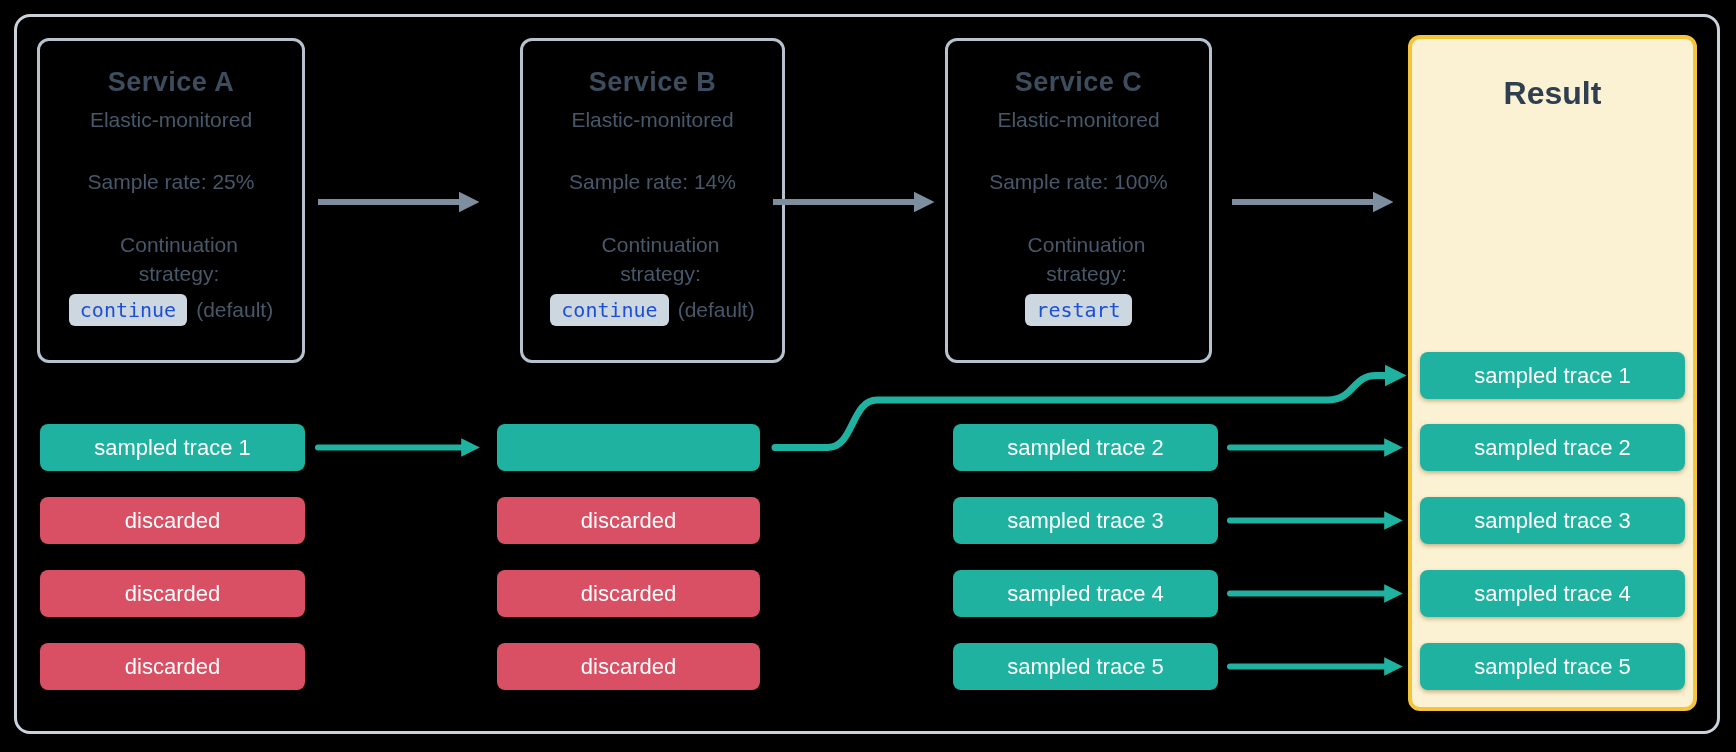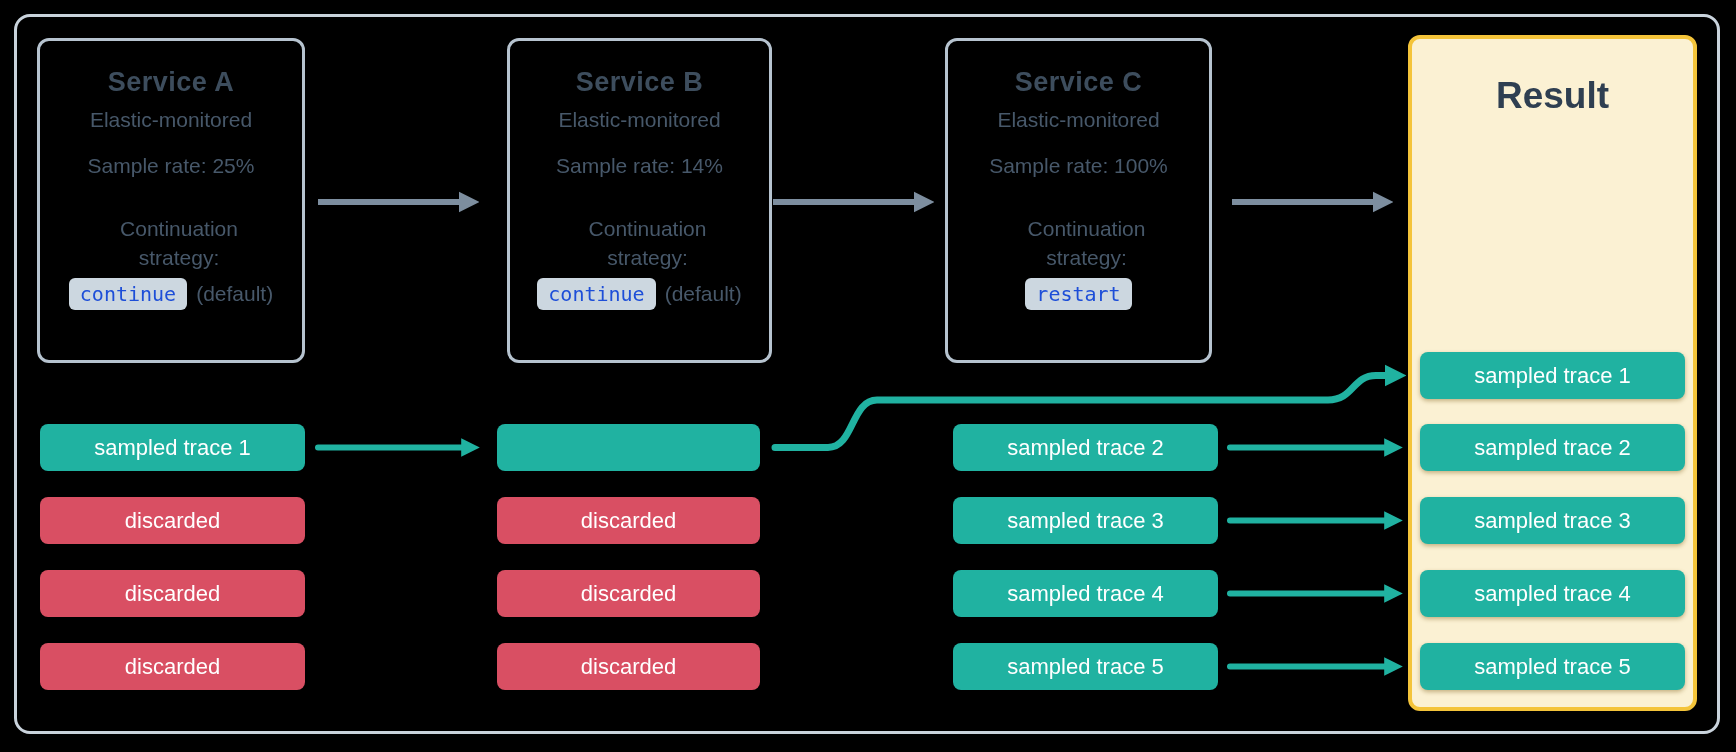--- a/index.html
+++ b/index.html
@@ -11,25 +11,25 @@
     position:absolute;left:14px;top:14px;width:1706px;height:720px;
     border:3px solid #C9D3DC;border-radius:16px;box-sizing:border-box;
   }
   
   .service-box{
     position:absolute;top:38px;height:325px;
     border:3px solid #B6C3CF;border-radius:12px;box-sizing:border-box;
     text-align:center;color:#47586A;
   }
   #svc-a{left:37px;width:268px;}
-  #svc-b{left:507px;width:265px;}
+  #svc-b{left:520px;width:265px;}
   #svc-c{left:945px;width:267px;}
   .svc-title{margin-top:26px;font-size:27px;font-weight:bold;color:#3D4D5D;letter-spacing:.5px;}
   .svc-sub{margin-top:10px;font-size:21px;}
-  .svc-rate{margin-top:22px;font-size:21px;}
+  .svc-rate{margin-top:38px;font-size:21px;}
   .svc-cont{margin-top:36px;font-size:21px;line-height:29px;margin-left:16px;}
   .strategy-row{margin-top:6px;display:flex;justify-content:center;align-items:center;gap:9px;}
   .code-chip{
     font-family:"DejaVu Sans Mono",monospace;font-size:20px;
     background:#CCD7E0;color:#1d4ed8;padding:4px 11px;border-radius:6px;
   }
   .strategy-note{font-size:21px;color:#47586A;}
   
   .pill{
     position:absolute;height:47px;border-radius:8px;box-sizing:border-box;
@@ -44,21 +44,21 @@
   .col3{left:953px;width:265px;}
   .row1{top:424px;}
   .row2{top:497px;}
   .row3{top:570px;}
   .row4{top:643px;}
   
   .result-panel{
     position:absolute;left:1408px;top:35px;width:289px;height:676px;
     background:#FBF1D3;border:4px solid #F4C43A;border-radius:12px;box-sizing:border-box;
   }
-  .result-title{margin-top:36px;text-align:center;font-size:37px;font-weight:bold;color:#2F3F51;}
+  .result-title{margin-top:36px;text-align:center;font-size:32px;font-weight:bold;color:#2F3F51;}
   .rcol{left:1420px;width:265px;box-shadow:0 2px 4px rgba(130,100,30,0.45);}
   .rrow0{top:352px;}
   .rrow1{top:424px;}
   .rrow2{top:497px;}
   .rrow3{top:570px;}
   .rrow4{top:643px;}
   
   #overlay{position:absolute;left:0;top:0;width:1736px;height:752px;pointer-events:none;}
 </style>
 </head>

